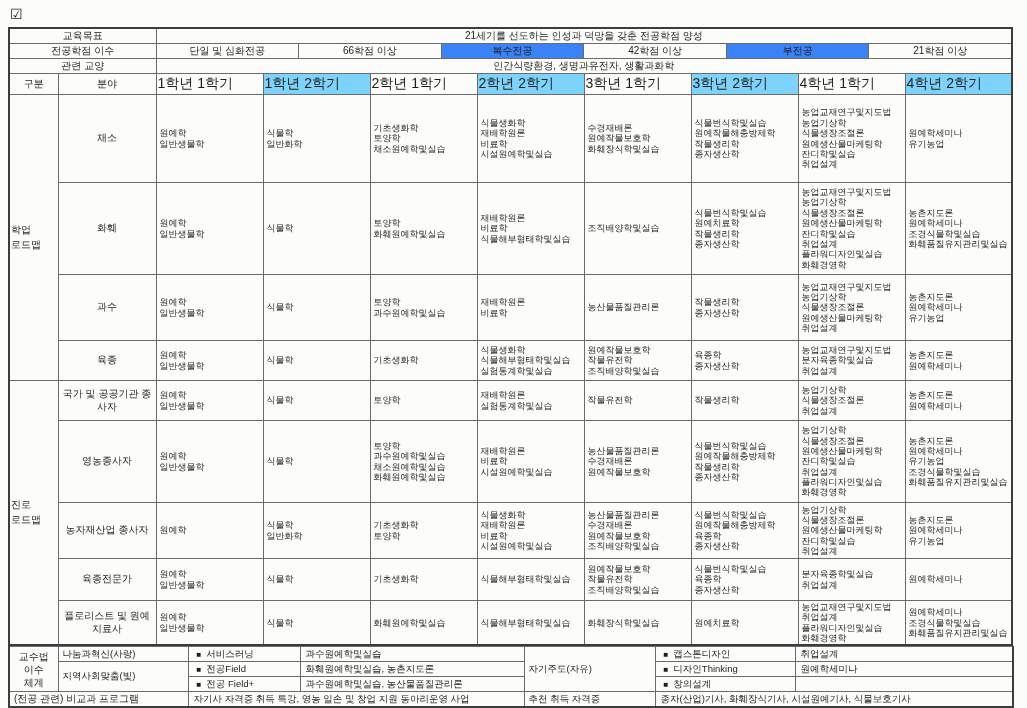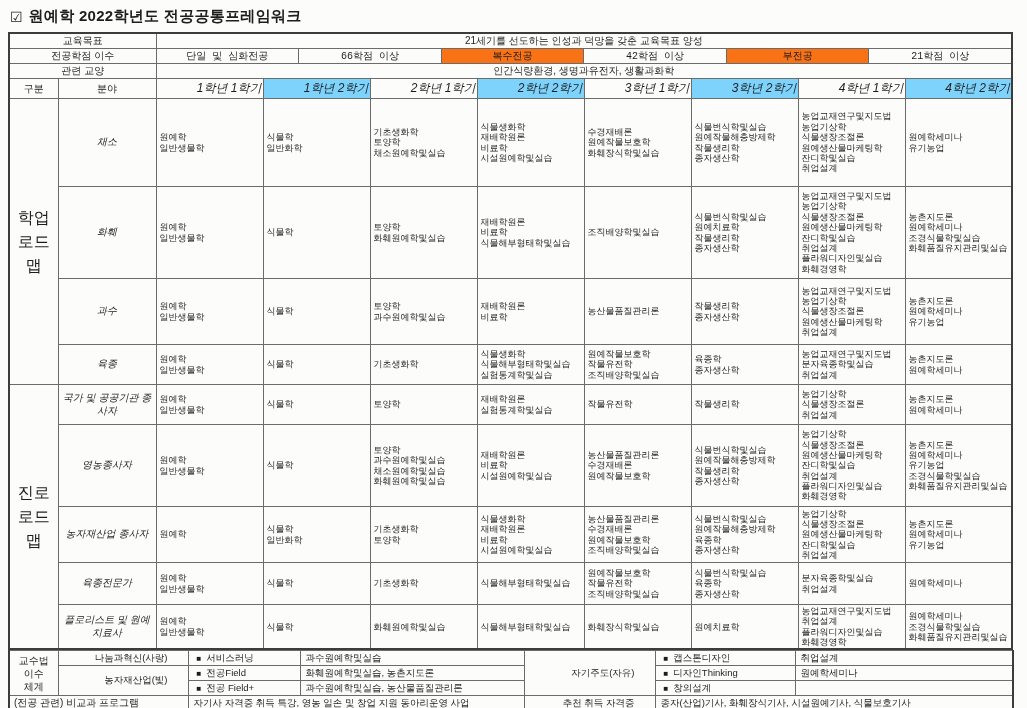--- a/index.html
+++ b/index.html
@@ -19,71 +19,70 @@
   table.main-table{border:2px solid #3c3c3c;}
   table.foot-table{border:2px solid #3c3c3c;border-top:none;}
   td{border:1px solid #6b6b6b;overflow:hidden;vertical-align:middle;}
 
   
   tr.hdr-row{height:15px;}
   td.hdr{font-size:10px;text-align:center;padding:0 2px;white-space:nowrap;}
   .credits-flex{display:flex;width:100%;height:100%;align-items:stretch;}
   .credits-flex > div{
     flex:1;display:flex;align-items:center;justify-content:center;
-    font-size:10px;border-left:1px solid #6b6b6b;white-space:nowrap;overflow:hidden;font-family:Liberation Mono, monospace;
+    font-size:10px;border-left:1px solid #6b6b6b;white-space:nowrap;overflow:hidden;
   }
   .credits-flex > div:first-child{border-left:none;}
-  .credits-flex > div.shade{background:#f97316;}
-  td.sem-hdr{font-size:12px;text-align:right;white-space:nowrap;font-style:italic;}
+  .credits-flex > div.shade{background:#3b82f6;}
+  td.sem-hdr{font-size:14px;text-align:left;white-space:nowrap;}
   td.sem-hdr.shade{background:#7dd3fc;}
 
   
-  td.group-cell{font-size:16px;text-align:center;white-space:pre-line;line-height:1.5;}
-  td.field-cell{font-size:10px;text-align:center;padding:1px 3px;line-height:1.25;font-style:italic;}
+  td.group-cell{font-size:10px;white-space:pre-line;line-height:1.5;font-family:Liberation Mono, monospace;}
+  td.field-cell{font-size:10px;text-align:center;padding:1px 3px;line-height:1.25;}
   td.course-cell{
     font-size:9px;line-height:1.15;white-space:pre-line;
     text-align:left;padding:1px 3px;
   }
 
   
   tr.foot-row{height:15px;}
   td.foot-head{font-size:10px;text-align:center;white-space:pre-line;line-height:1.3;}
-  td.foot-cat{font-size:9.5px;text-align:right;padding:0 20px;white-space:nowrap;}
+  td.foot-cat{font-size:9.5px;text-align:left;padding:0 4px;white-space:nowrap;}
   td.foot-label{font-size:10px;text-align:left;padding:0 4px;white-space:nowrap;}
   td.foot-method{font-size:9.5px;text-align:left;padding:0 4px 0 8px;white-space:nowrap;}
   td.foot-method .blt{font-size:8px;margin-right:5px;}
   td.foot-courses{font-size:9.5px;text-align:left;padding:0 5px;white-space:nowrap;}
 </style>
 </head>
 <body>
 
 <div class="page">
 
   <div class="title-row">
     <span class="chk">☑</span>
-    <span class="ttl">원예학 2022학년도 전공공통프레임워크</span>
   </div>
 
   <table class="main-table">
     <colgroup>
       <col style="width:49px">
         <col style="width:98px">
       <col style="width:107px">
         <col style="width:107px">
         <col style="width:107px">
         <col style="width:107px">
       <col style="width:107px">
         <col style="width:107px">
         <col style="width:107px">
         <col style="width:107px">
     </colgroup>
     <tbody>
       <tr class="hdr-row">
         <td class="hdr" colspan="2">교육목표</td>
-        <td class="hdr" colspan="8">21세기를 선도하는 인성과 덕망을 갖춘 교육목표 양성</td>
+        <td class="hdr" colspan="8">21세기를 선도하는 인성과 덕망을 갖춘 전공학점 양성</td>
       </tr>
       <tr class="hdr-row">
         <td class="hdr" colspan="2">전공학점 이수</td>
         <td colspan="8" style="padding:0;">
           <div class="credits-flex">
             <div>단일 및 심화전공</div>
             <div>66학점 이상</div>
             <div class="shade">복수전공</div>
             <div>42학점 이상</div>
             <div class="shade">부전공</div>
@@ -344,21 +343,21 @@
           <span class="blt">■</span><span>서비스러닝</span>
         </td>
         <td class="foot-courses">과수원예학및실습</td>
         <td class="foot-cat" rowspan="3">자기주도(자유)</td>
         <td class="foot-method">
           <span class="blt">■</span><span>캡스톤디자인</span>
         </td>
         <td class="foot-courses">취업설계</td>
       </tr>
       <tr class="foot-row">
-        <td class="foot-cat" rowspan="2">농자재산업(빛)</td>
+        <td class="foot-cat" rowspan="2">지역사회맞춤(빛)</td>
         <td class="foot-method">
           <span class="blt">■</span><span>전공Field</span>
         </td>
         <td class="foot-courses">화훼원예학및실습, 농촌지도론</td>
         <td class="foot-method">
           <span class="blt">■</span><span>디자인Thinking</span>
         </td>
         <td class="foot-courses">원예학세미나</td>
       </tr>
       <tr class="foot-row">

